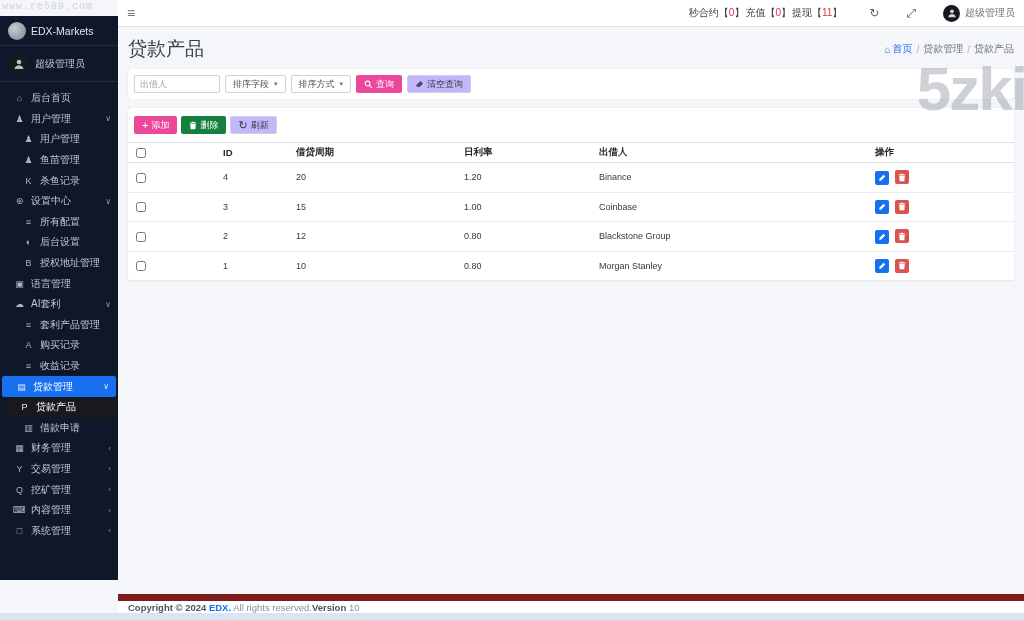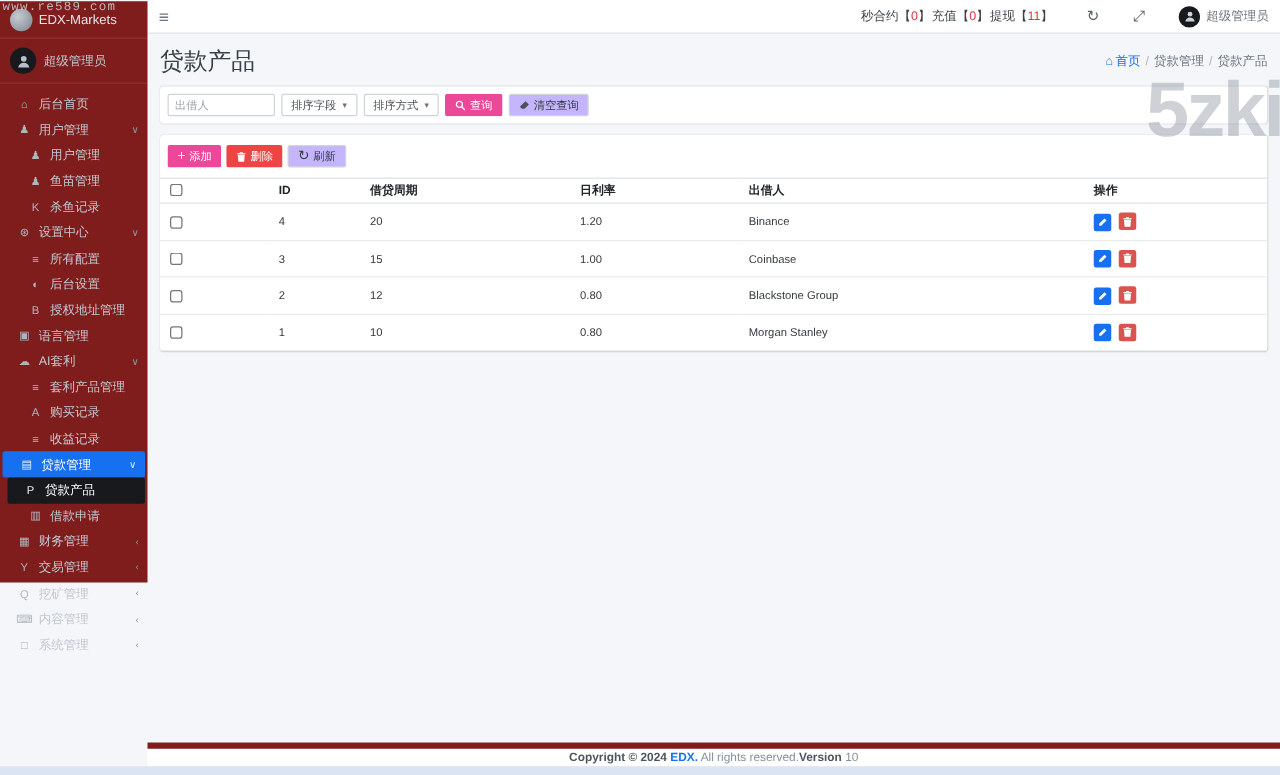--- a/index.html
+++ b/index.html
@@ -1,20 +1,20 @@
 <!DOCTYPE html>
 <html><head>
 <meta charset="utf-8">
 <style>
   *{box-sizing:border-box;margin:0;padding:0}
   html,body{width:1024px;height:620px;overflow:hidden}
   body{font-family:"Liberation Sans","DejaVu Sans",sans-serif;background:#f4f6f9;position:relative;color:#212529}
 
   
-  .sidebar{position:absolute;left:0;top:1px;width:118px;height:465px;background:#7f1d1d;z-index:30}
+  .sidebar{position:absolute;left:0;top:16px;width:118px;height:564px;background:#0f172a;z-index:30}
   .brand{height:30px;display:flex;align-items:center;padding:0 8px;border-bottom:1px solid rgba(255,255,255,.09);cursor:pointer}
   .logo-circle{width:18px;height:18px;border-radius:50%;background:radial-gradient(circle at 35% 35%,#c7ccd2,#7b838c);margin-right:5px;flex:0 0 18px}
   .brand-text{color:#e2e6ea;font-size:10.5px;white-space:nowrap}
   .user-panel{display:flex;align-items:center;gap:6px;padding:7px 8px;border-bottom:1px solid rgba(255,255,255,.09);cursor:pointer}
   .avatar-dark{width:21px;height:21px;border-radius:50%;background:#16191d;display:flex;align-items:center;justify-content:center;flex:0 0 21px}
   .user-name{color:#c2c7d0;font-size:10px}
   .nav{padding-top:6px}
   .nav-item{display:flex;align-items:center;height:20.6px;padding:0 7px 0 13px;color:#c2c7d0;font-size:10px;cursor:pointer;white-space:nowrap}
   .nav-item.lv2{padding-left:22px}
   .nav-icon{width:13px;flex:0 0 13px;margin-right:5px;font-size:9px;text-align:center;color:#aeb5bc}
@@ -46,21 +46,21 @@
   .bc-item{color:#6c757d}
 
   .card{background:#fff;border-radius:3px;box-shadow:0 0 1px rgba(0,0,0,.25)}
   .filter-card{margin:0 10px 9px;padding:6px;display:flex;align-items:center;gap:5px}
   .input-search{width:86px;height:18px;border:1px solid #ced4da;border-radius:2px;font-size:9px;padding:0 5px;color:#495057;font-family:inherit}
   .input-search::placeholder{color:#9aa1a8}
   .dd{height:18px;display:inline-flex;align-items:center;gap:5px;background:#fff;border:1px solid #ced4da;border-radius:2px;font-size:9px;color:#495057;padding:0 7px;cursor:pointer;font-family:inherit}
   .caret{font-size:7px;color:#6c757d}
   .btn{height:18px;display:inline-flex;align-items:center;gap:3px;font-size:9px;border-radius:2px;padding:0 7px;border:1px solid transparent;cursor:pointer;background:#c4b5fd;font-family:inherit}
   .btn-primary{background:#ec4899;color:#fff}
-  .btn-danger{background:#ef4444;color:#fff}
+  .btn-danger{background:#15803d;color:#fff}
   .btn-light{border-color:#ced4da;color:#343a40}
   .btn svg{display:block}
   .plus{font-size:11px;line-height:1}
   .refresh-glyph{font-size:11px;line-height:1}
 
   .main-card{margin:0 10px}
   .toolbar{padding:8px 6px;display:flex;gap:4px}
 
   table{width:100%;border-collapse:collapse;font-size:9px;color:#212529;table-layout:fixed}
   thead th{font-size:9.5px;text-align:left;padding:3px 8px;border-top:1px solid #dee2e6;border-bottom:1px solid #dee2e6;font-weight:bold}
@@ -68,21 +68,21 @@
   .col-check{width:87px}.col-id{width:73px}.col-period{width:168px}.col-rate{width:135px}.col-lender{width:276px}
   input[type=checkbox]{width:10px;height:10px;margin:0;vertical-align:middle}
   .act{width:14px;height:14px;border:none;border-radius:2px;display:inline-flex;align-items:center;justify-content:center;cursor:pointer;padding:0;margin-right:3px}
   .act.edit{background:#1670f0}
   .act.del{background:#d9534f}
 
   .card-footer{background:#fbfcfd;padding:6px 8px;display:flex;justify-content:flex-end;align-items:center;gap:5px;font-size:9px;color:#495057;border-radius:0 0 3px 3px}
   .per-select{font-size:9px;height:17px;border:1px solid #adb5bd;border-radius:2px;background:#fff;color:#212529;font-family:inherit}
 
   
-  .footerbar{position:absolute;left:118px;right:0;bottom:7px;height:19px;background:#fff;border-top:5px solid #7f1d1d;display:flex;align-items:center;justify-content:center;padding:0 10px;font-size:9.5px;color:#869099;z-index:25}
+  .footerbar{position:absolute;left:118px;right:0;bottom:7px;height:19px;background:#fff;border-top:7px solid #7f1d1d;display:flex;align-items:center;justify-content:flex-start;padding:0 10px;font-size:9.5px;color:#869099;z-index:25}
   .fb-left b{color:#4d555c}
   .fb-brand{color:#1670f0;font-weight:bold}
   .fb-right b{color:#4d555c}
   .strip{position:absolute;left:0;bottom:0;width:100%;height:7px;background:#dbe4f2;z-index:40}
 
   
   .wm-site{position:absolute;left:2px;top:1px;z-index:60;font-family:Liberation Mono, monospace;font-size:10px;letter-spacing:1px;color:rgba(200,205,210,.85);pointer-events:none;white-space:nowrap}
   .wm-big{position:absolute;right:-2px;top:30px;z-index:50;font-size:62px;font-weight:bold;letter-spacing:-2px;color:rgba(125,136,148,.38);pointer-events:none;line-height:1}
 </style>
 </head>

